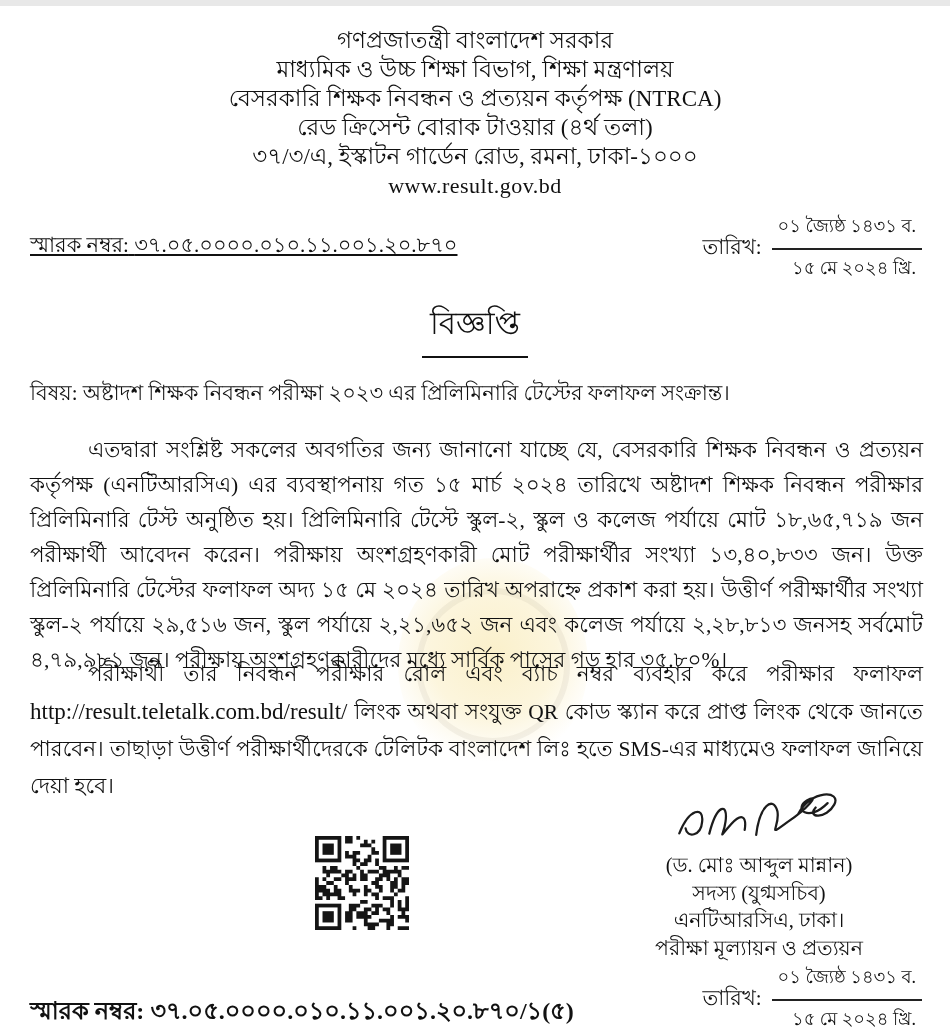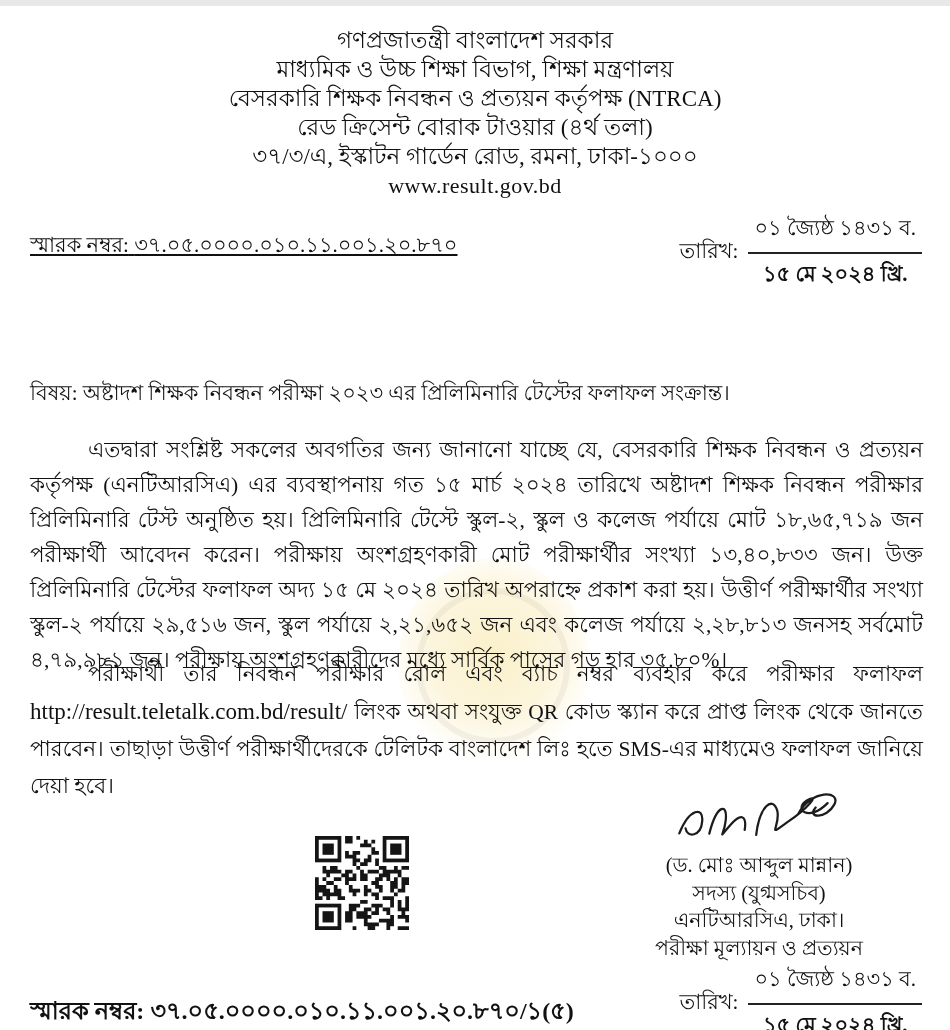--- a/index.html
+++ b/index.html
@@ -42,27 +42,27 @@
   .letterhead .bn-line { font-size: 23px; line-height: 29px; }
   .letterhead .website { font-size: 22px; line-height: 30px; letter-spacing: 0.5px; }
 
   .memo-top { top: 223px; left: 30px; font-size: 21px; white-space: nowrap; text-decoration: underline; }
   .memo-bottom { top: 986px; left: 30px; font-size: 24px; white-space: nowrap; font-weight: bold; }
 
   .date-block { display: flex; align-items: center; gap: 10px; }
   .date-top { top: 206px; right: 28px; }
   .date-bottom { top: 957px; right: 28px; }
   .date-label { font-size: 21px; }
-  .date-frac { text-align: center; font-size: 21px; }
+  .date-frac { text-align: right; font-size: 18px; }
   .date-frac .line1 {
     border-bottom: 2px solid #222;
     padding: 0 6px 5px 6px;
     margin-bottom: 4px;
   }
-  .date-frac .line2 { padding: 0 6px; font-weight: bold; }
+  .date-frac .line2 { padding: 0 6px; }
 
   .title-wrap { top: 293px; left: 0; right: 0; text-align: center; }
   .title-text {
     display: inline-block;
     font-size: 31px;
     border-bottom: 2px solid #111;
     padding: 0 8px 5px 8px;
   }
 
   .subject { top: 371px; left: 30px; right: 28px; font-size: 21px; }
@@ -108,20 +108,23 @@
   <div class="layer memo-top"><span>স্মারক নম্বর:</span> <span>৩৭.০৫.০০০০.০১০.১১.০০১.২০.৮৭০</span></div>
 
   <div class="layer date-block date-top">
     <span class="date-label">তারিখ:</span>
     <span class="date-frac">
       <span class="line1" style="display:block">০১ জ্যৈষ্ঠ ১৪৩১ ব.</span>
       <span class="line2" style="display:block">১৫ মে ২০২৪ খ্রি.</span>
     </span>
   </div>
 
+  <div class="layer title-wrap">
+    <span class="title-text">বিজ্ঞপ্তি</span>
+  </div>
 
   <div class="layer subject"><span>বিষয়:</span> <span>অষ্টাদশ শিক্ষক নিবন্ধন পরীক্ষা ২০২৩ এর প্রিলিমিনারি টেস্টের ফলাফল সংক্রান্ত।</span></div>
 
   <p class="layer body-para para1">এতদ্বারা সংশ্লিষ্ট সকলের অবগতির জন্য জানানো যাচ্ছে যে, বেসরকারি শিক্ষক নিবন্ধন ও প্রত্যয়ন কর্তৃপক্ষ (এনটিআরসিএ) এর ব্যবস্থাপনায় গত ১৫ মার্চ ২০২৪ তারিখে অষ্টাদশ শিক্ষক নিবন্ধন পরীক্ষার প্রিলিমিনারি টেস্ট অনুষ্ঠিত হয়। প্রিলিমিনারি টেস্টে স্কুল-২, স্কুল ও কলেজ পর্যায়ে মোট ১৮,৬৫,৭১৯ জন পরীক্ষার্থী আবেদন করেন। পরীক্ষায় অংশগ্রহণকারী মোট পরীক্ষার্থীর সংখ্যা ১৩,৪০,৮৩৩ জন। উক্ত প্রিলিমিনারি টেস্টের ফলাফল অদ্য ১৫ মে ২০২৪ তারিখ অপরাহ্নে প্রকাশ করা হয়। উত্তীর্ণ পরীক্ষার্থীর সংখ্যা স্কুল-২ পর্যায়ে ২৯,৫১৬ জন, স্কুল পর্যায়ে ২,২১,৬৫২ জন এবং কলেজ পর্যায়ে ২,২৮,৮১৩ জনসহ সর্বমোট ৪,৭৯,৯৮১ জন। পরীক্ষায় অংশগ্রহণকারীদের মধ্যে সার্বিক পাসের গড় হার ৩৫.৮০%।</p>
 
   <p class="layer body-para para2"><span>পরীক্ষার্থী তার নিবন্ধন পরীক্ষার রোল এবং ব্যাচ নম্বর ব্যবহার করে পরীক্ষার ফলাফল </span><span class="url">http://result.teletalk.com.bd/result/</span><span> লিংক অথবা সংযুক্ত QR কোড স্ক্যান করে প্রাপ্ত লিংক থেকে জানতে পারবেন। তাছাড়া উত্তীর্ণ পরীক্ষার্থীদেরকে টেলিটক বাংলাদেশ লিঃ হতে SMS-এর মাধ্যমেও ফলাফল জানিয়ে দেয়া হবে।</span></p>
 
   <div class="layer qr">
     <svg id="qr-svg" viewBox="0 0 100 100" xmlns="http://www.w3.org/2000/svg" aria-hidden="true">
         <path d="M32,0h4v4h-4zM36,0h4v4h-4zM44,0h4v4h-4zM32,4h4v4h-4zM36,4h4v4h-4zM52,4h4v4h-4zM60,4h4v4h-4zM48,8h4v4h-4zM52,8h4v4h-4zM56,8h4v4h-4zM60,12h4v4h-4zM32,16h4v4h-4zM40,16h4v4h-4zM44,16h4v4h-4zM60,16h4v4h-4zM64,16h4v4h-4zM32,20h4v4h-4zM36,20h4v4h-4zM40,20h4v4h-4zM56,20h4v4h-4zM40,24h4v4h-4zM44,24h4v4h-4zM52,24h4v4h-4zM56,24h4v4h-4zM64,24h4v4h-4zM40,28h4v4h-4zM48,28h4v4h-4zM52,28h4v4h-4zM64,28h4v4h-4zM8,32h4v4h-4zM16,32h4v4h-4zM20,32h4v4h-4zM44,32h4v4h-4zM68,32h4v4h-4zM72,32h4v4h-4zM84,32h4v4h-4zM92,32h4v4h-4zM96,32h4v4h-4zM8,36h4v4h-4zM12,36h4v4h-4zM16,36h4v4h-4zM20,36h4v4h-4zM24,36h4v4h-4zM32,36h4v4h-4zM36,36h4v4h-4zM48,36h4v4h-4zM56,36h4v4h-4zM60,36h4v4h-4zM64,36h4v4h-4zM72,36h4v4h-4zM76,36h4v4h-4zM80,36h4v4h-4zM84,36h4v4h-4zM88,36h4v4h-4zM12,40h4v4h-4zM28,40h4v4h-4zM32,40h4v4h-4zM40,40h4v4h-4zM48,40h4v4h-4zM52,40h4v4h-4zM68,40h4v4h-4zM72,40h4v4h-4zM76,40h4v4h-4zM88,40h4v4h-4zM0,44h4v4h-4zM8,44h4v4h-4zM20,44h4v4h-4zM24,44h4v4h-4zM32,44h4v4h-4zM36,44h4v4h-4zM40,44h4v4h-4zM48,44h4v4h-4zM52,44h4v4h-4zM64,44h4v4h-4zM68,44h4v4h-4zM76,44h4v4h-4zM84,44h4v4h-4zM92,44h4v4h-4zM96,44h4v4h-4zM0,48h4v4h-4zM12,48h4v4h-4zM16,48h4v4h-4zM32,48h4v4h-4zM60,48h4v4h-4zM64,48h4v4h-4zM80,48h4v4h-4zM84,48h4v4h-4zM92,48h4v4h-4zM96,48h4v4h-4zM0,52h4v4h-4zM4,52h4v4h-4zM8,52h4v4h-4zM20,52h4v4h-4zM36,52h4v4h-4zM52,52h4v4h-4zM64,52h4v4h-4zM68,52h4v4h-4zM80,52h4v4h-4zM84,52h4v4h-4zM92,52h4v4h-4zM0,56h4v4h-4zM4,56h4v4h-4zM8,56h4v4h-4zM12,56h4v4h-4zM20,56h4v4h-4zM24,56h4v4h-4zM36,56h4v4h-4zM40,56h4v4h-4zM44,56h4v4h-4zM52,56h4v4h-4zM56,56h4v4h-4zM68,56h4v4h-4zM80,56h4v4h-4zM88,56h4v4h-4zM92,56h4v4h-4zM0,60h4v4h-4zM8,60h4v4h-4zM12,60h4v4h-4zM16,60h4v4h-4zM20,60h4v4h-4zM24,60h4v4h-4zM40,60h4v4h-4zM52,60h4v4h-4zM60,60h4v4h-4zM64,60h4v4h-4zM84,60h4v4h-4zM0,64h4v4h-4zM4,64h4v4h-4zM12,64h4v4h-4zM24,64h4v4h-4zM28,64h4v4h-4zM64,64h4v4h-4zM72,64h4v4h-4zM76,64h4v4h-4zM80,64h4v4h-4zM96,64h4v4h-4zM48,68h4v4h-4zM52,68h4v4h-4zM80,68h4v4h-4zM88,68h4v4h-4zM96,68h4v4h-4zM36,72h4v4h-4zM40,72h4v4h-4zM44,72h4v4h-4zM60,72h4v4h-4zM64,72h4v4h-4zM68,72h4v4h-4zM80,72h4v4h-4zM88,72h4v4h-4zM96,72h4v4h-4zM36,76h4v4h-4zM40,76h4v4h-4zM52,76h4v4h-4zM56,76h4v4h-4zM64,76h4v4h-4zM72,76h4v4h-4zM76,76h4v4h-4zM88,76h4v4h-4zM92,76h4v4h-4zM96,76h4v4h-4zM32,80h4v4h-4zM36,80h4v4h-4zM44,80h4v4h-4zM48,80h4v4h-4zM52,80h4v4h-4zM60,80h4v4h-4zM64,80h4v4h-4zM76,80h4v4h-4zM92,80h4v4h-4zM32,84h4v4h-4zM36,84h4v4h-4zM44,84h4v4h-4zM48,84h4v4h-4zM52,84h4v4h-4zM56,84h4v4h-4zM80,84h4v4h-4zM88,84h4v4h-4zM92,84h4v4h-4zM96,84h4v4h-4zM32,88h4v4h-4zM36,88h4v4h-4zM52,88h4v4h-4zM68,88h4v4h-4zM72,88h4v4h-4zM76,88h4v4h-4zM80,88h4v4h-4zM96,88h4v4h-4zM52,92h4v4h-4zM56,92h4v4h-4zM60,92h4v4h-4zM64,92h4v4h-4zM76,92h4v4h-4zM80,92h4v4h-4zM40,96h4v4h-4zM56,96h4v4h-4zM60,96h4v4h-4zM76,96h4v4h-4zM88,96h4v4h-4zM92,96h4v4h-4zM96,96h4v4h-4z" fill="#151515"></path>

